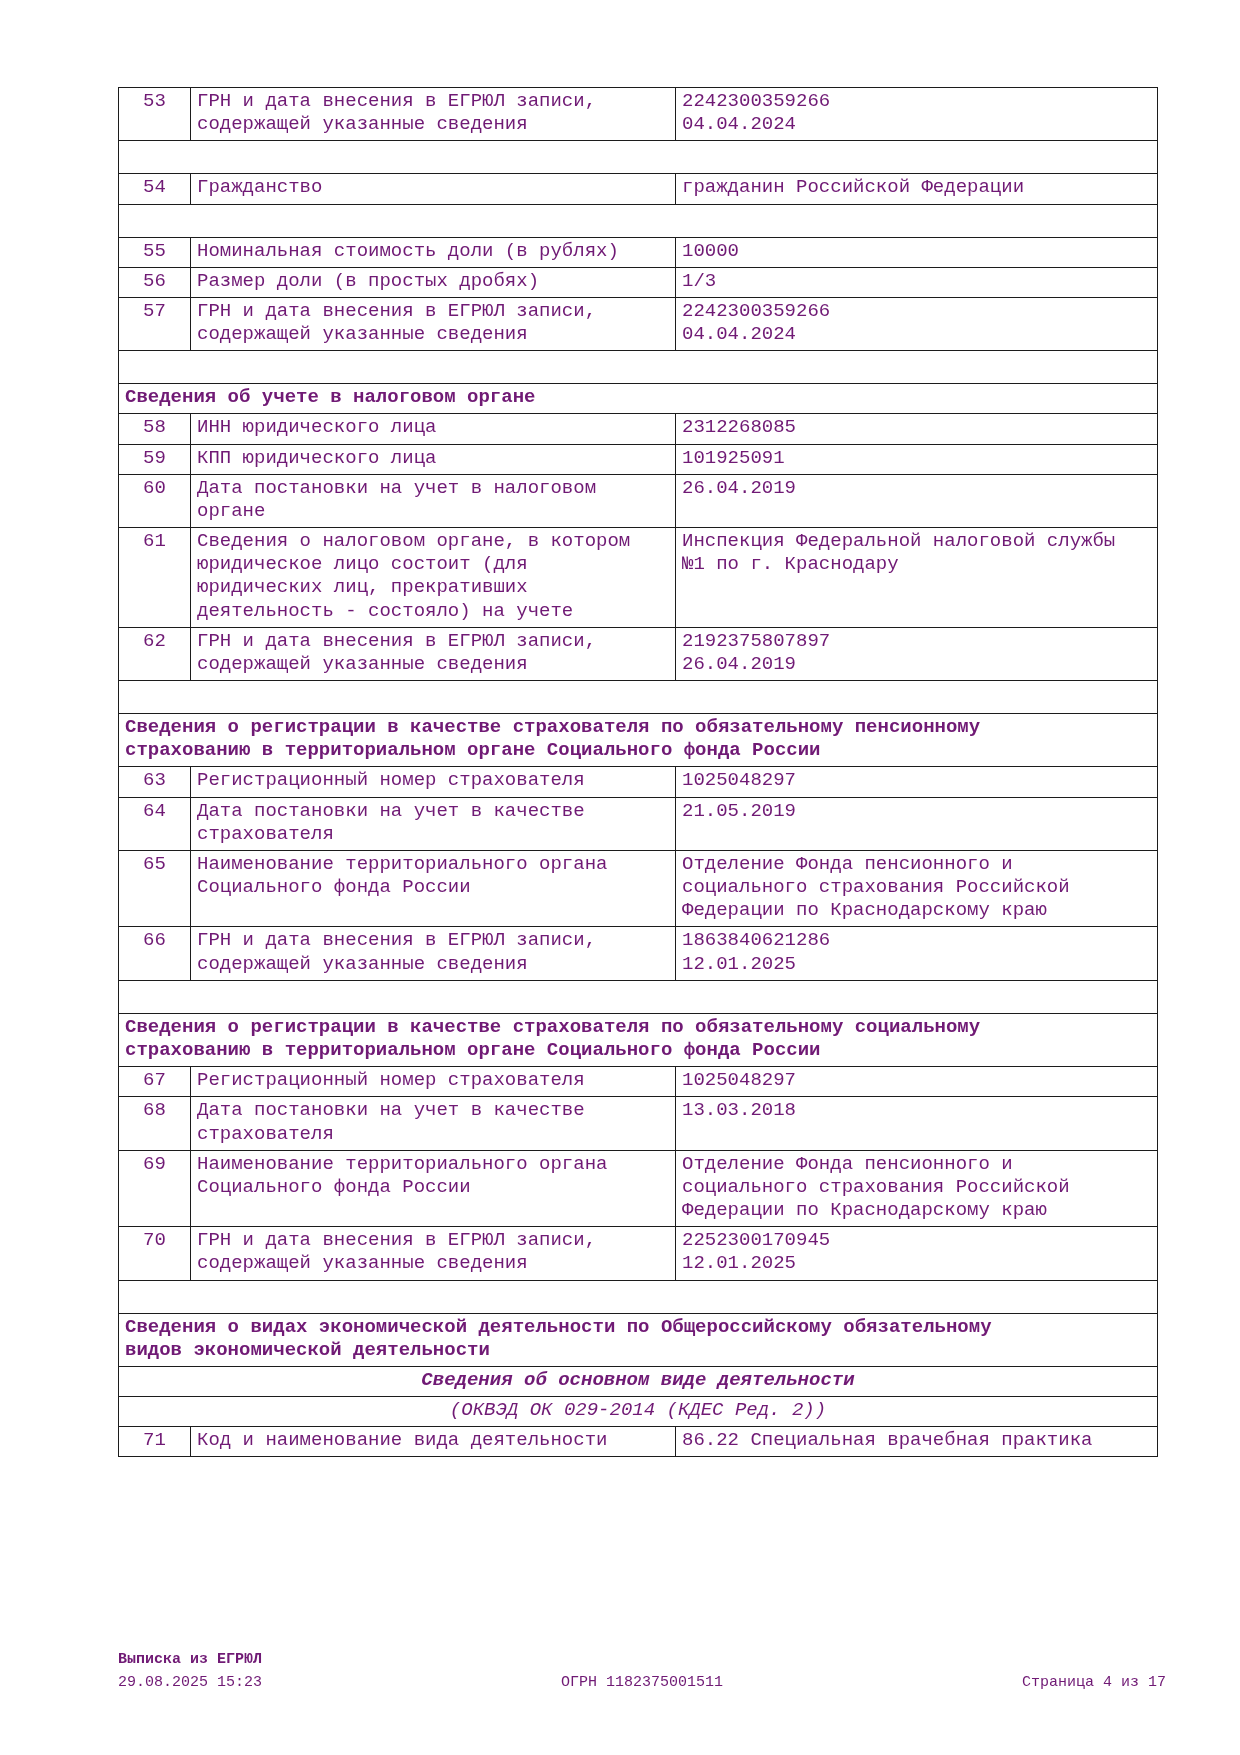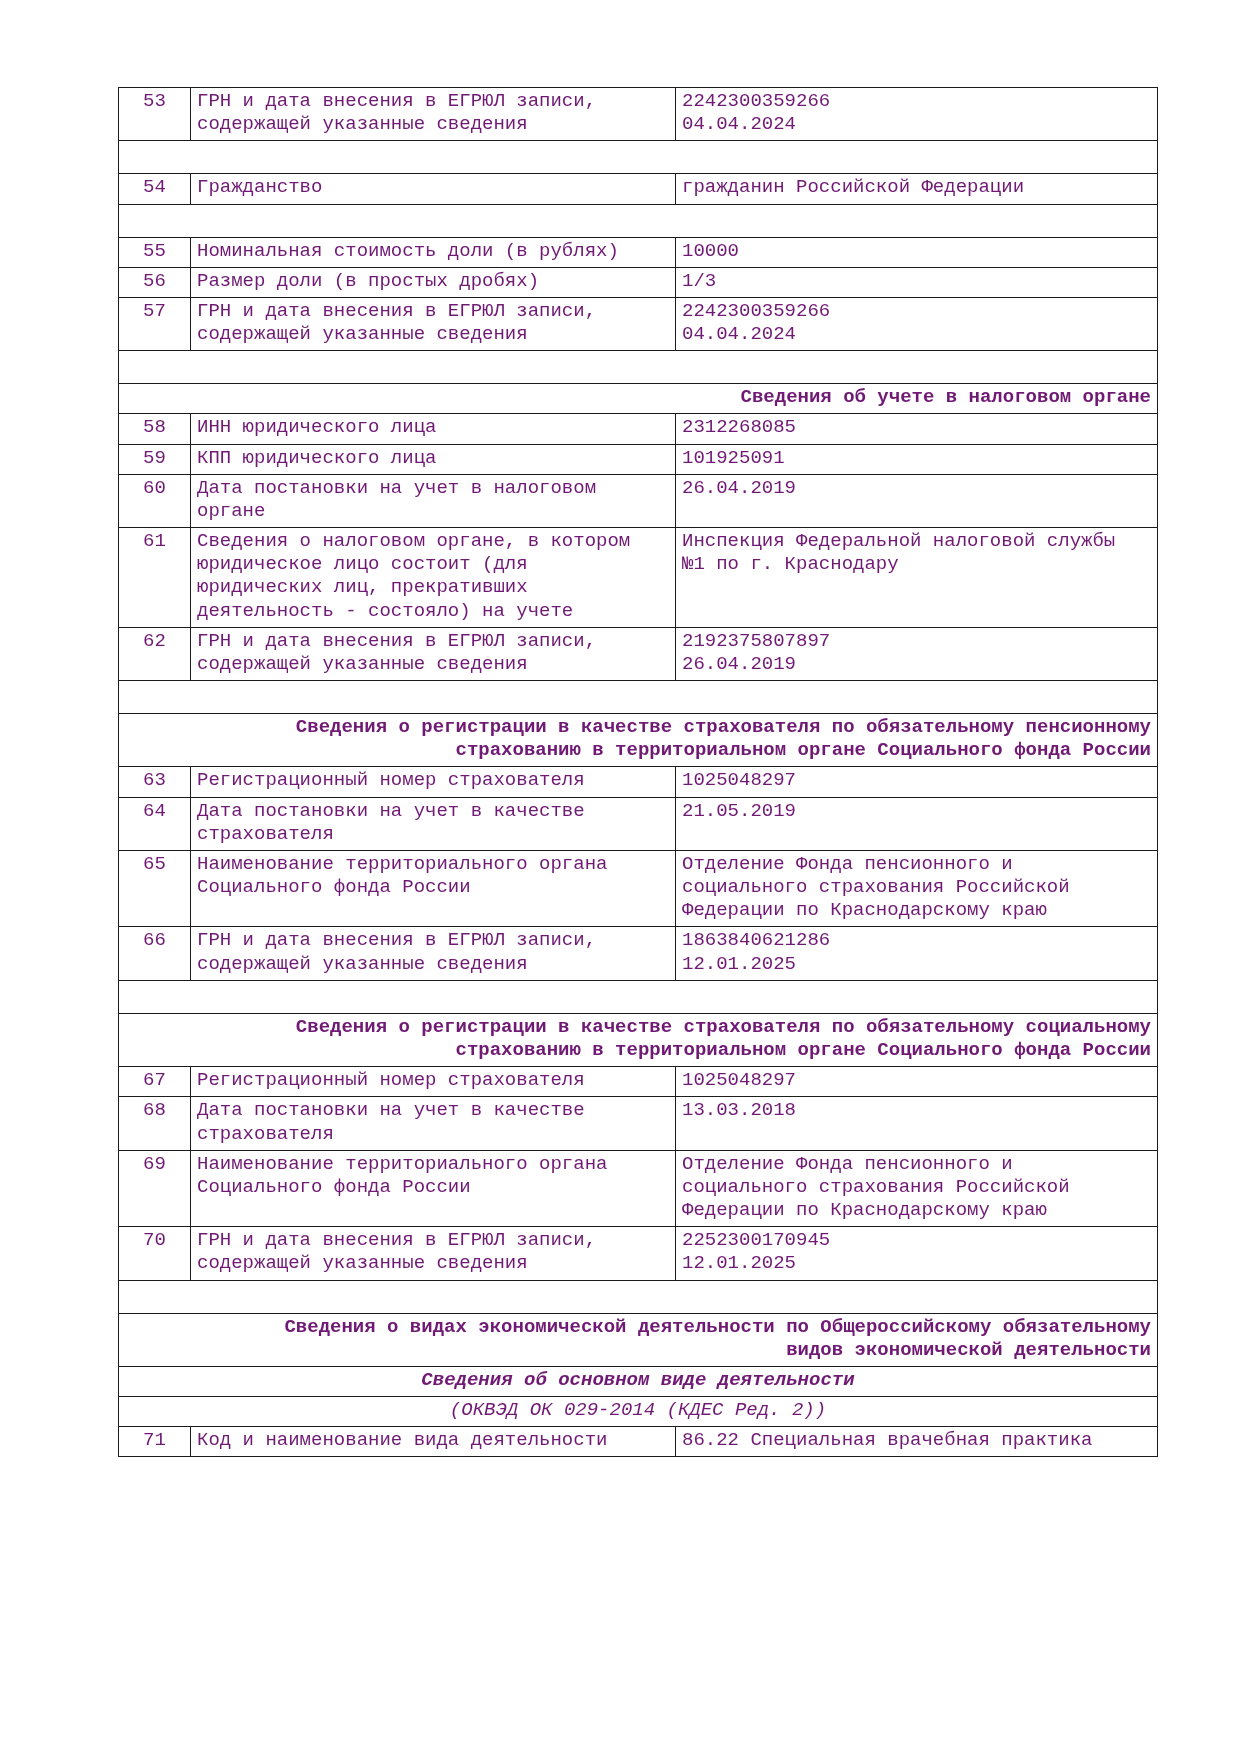--- a/index.html
+++ b/index.html
@@ -35,21 +35,21 @@
   }
   td.lbl { padding-left: 7px; }
   td.val { padding-left: 7px; }
   td.spacer {
     height: 26px;
     padding: 0;
     border-bottom-width: 2.5px;
   }
   td.section {
     font-weight: bold;
-    text-align: right;
+    text-align: left;
     line-height: 1.35;
     padding: 3px 10px 4px 10px;
     border-top-width: 2.5px;
     border-bottom-width: 2.5px;
   }
   td.sub-bi {
     font-weight: bold;
     font-style: italic;
     text-align: center;
     padding: 3px 10px 4px 10px;
@@ -326,14 +326,22 @@
           <td class="lbl">
             <div>Код и наименование вида деятельности</div>
           </td>
           <td class="val">
             <div>86.22 Специальная врачебная практика</div>
           </td>
         </tr>
       </tbody>
   </table>
 
+  <div class="footer">
+    <div class="left">
+      <div class="l1">Выписка из ЕГРЮЛ</div>
+      <div class="l2">29.08.2025 15:23</div>
+    </div>
+    <div class="center">ОГРН 1182375001511</div>
+    <div class="right">Страница 4 из 17</div>
+  </div>
 
 </div>
 
 </body></html>

